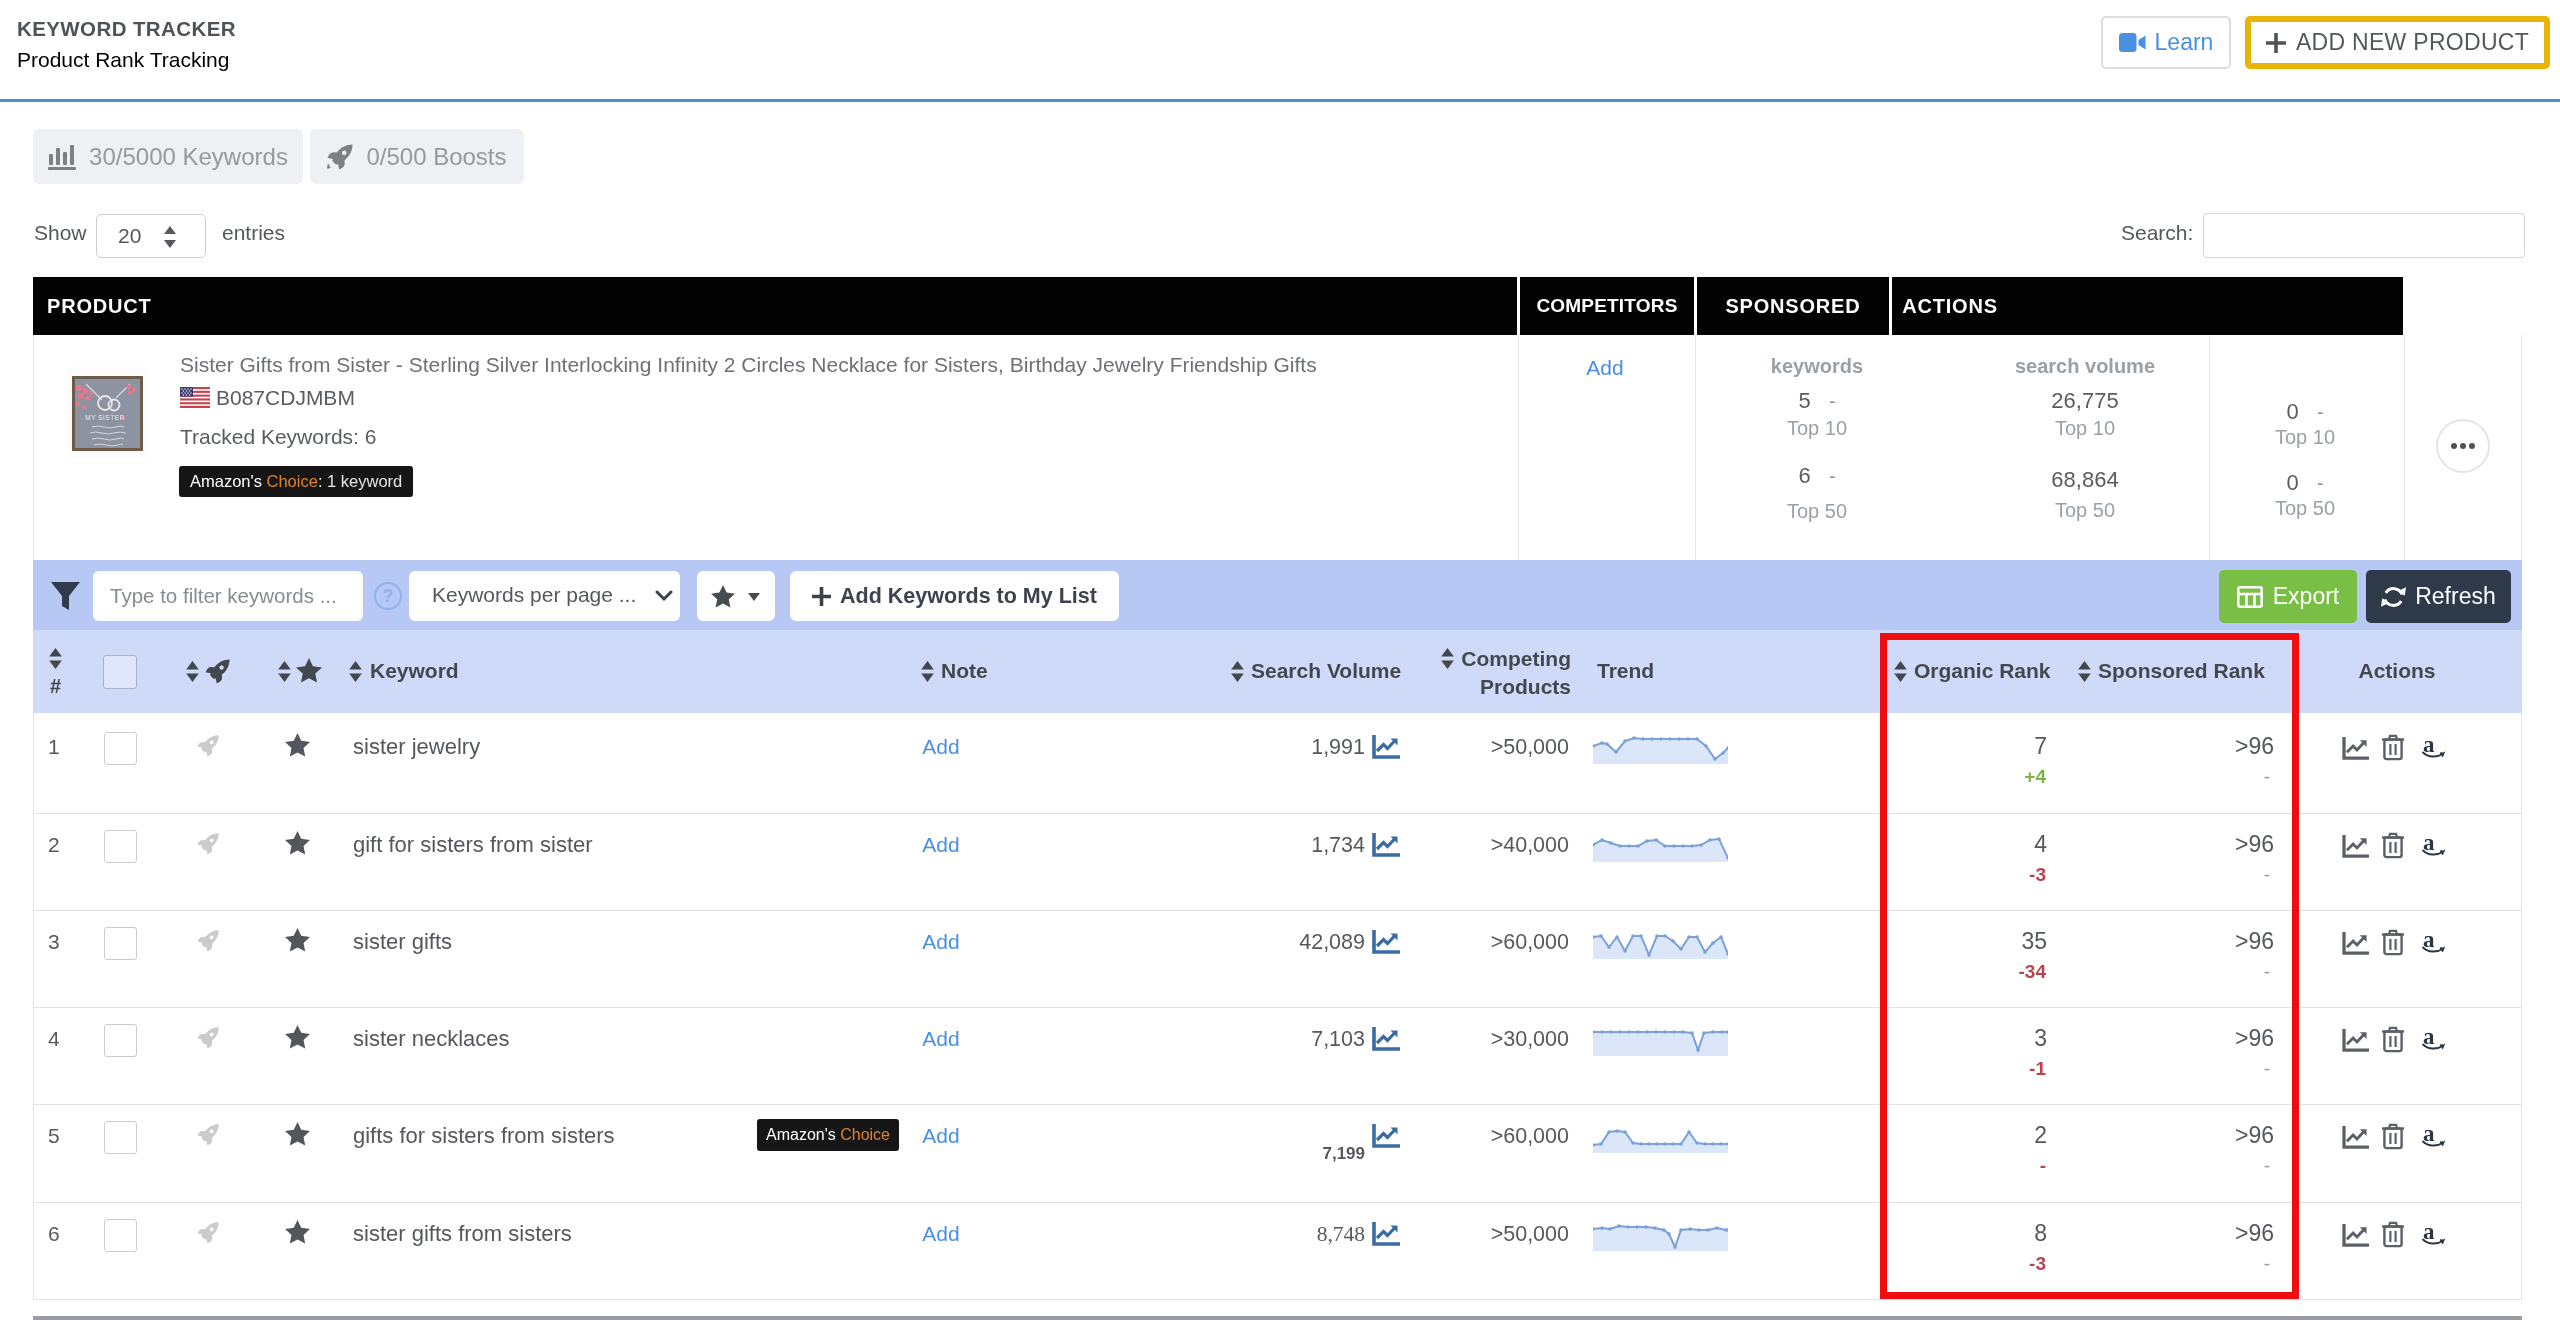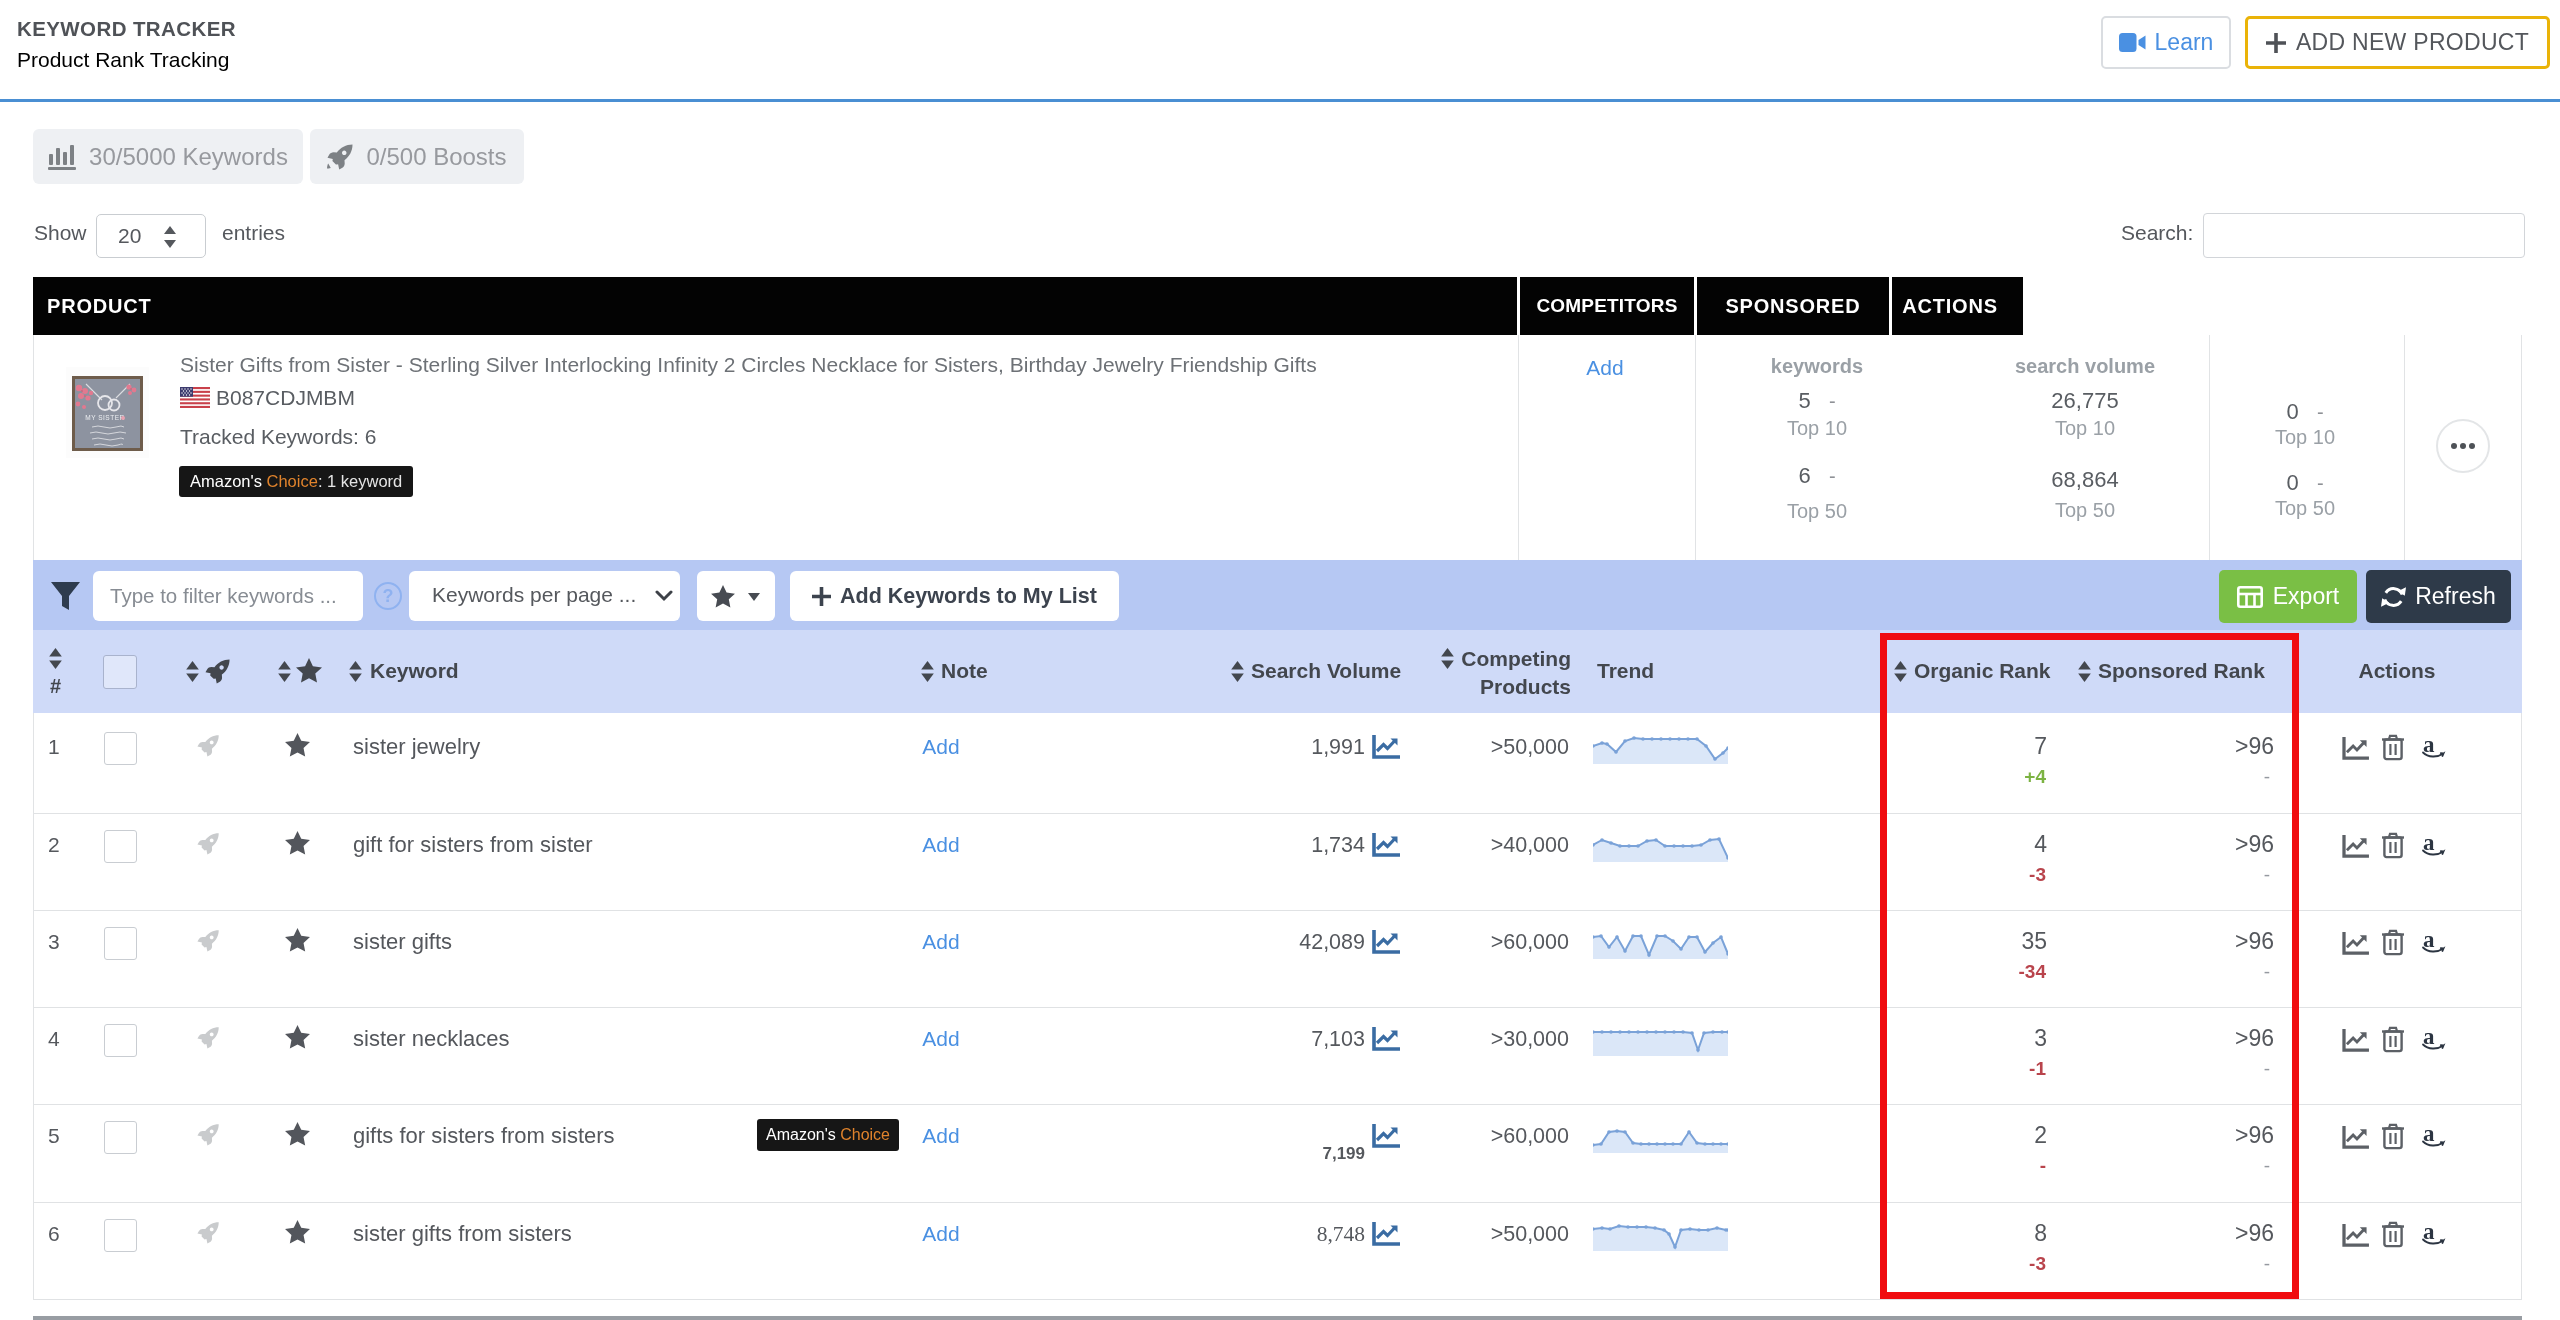--- a/index.html
+++ b/index.html
@@ -17,21 +17,21 @@
 <div class="abs" style="left:0;top:0;width:2560px;height:102px;background:#fff;border-bottom:3px solid #4a8fd3;"></div>
 <div class="abs" style="left:17px;top:17px;font-size:20.5px;font-weight:bold;color:#4f5257;letter-spacing:.4px;">KEYWORD TRACKER</div>
 <div class="abs" style="left:17px;top:48px;font-size:21px;color:#000000;">Product Rank Tracking</div>
 <div class="abs" style="left:2101px;top:16px;width:130px;height:53px;border:2px solid #dadde1;border-radius:5px;display:flex;align-items:center;justify-content:center;gap:9px;">
   <svg width="27" height="19" viewBox="0 0 27 19">
       <rect x="0" y="0" width="17.5" height="19" rx="3.5" fill="#4a90e2"></rect>
       <path d="M19.5 7 L26.5 2.5 L26.5 16.5 L19.5 12 Z" fill="#4a90e2"></path>
     </svg>
   <span style="font-size:23px;color:#4a90e2;">Learn</span>
 </div>
-<div class="abs" style="left:2245px;top:16px;width:305px;height:53px;border:3px solid #eab308;border-radius:5px;display:flex;align-items:center;justify-content:center;gap:10px;">
+<div class="abs" style="left:2245px;top:16px;width:305px;height:53px;border:6px solid #eab308;border-radius:5px;display:flex;align-items:center;justify-content:center;gap:10px;">
   <svg width="20" height="20" viewBox="0 0 20 20">
       <path d="M8.2 0 h3.6 v8.2 H20 v3.6 h-8.2 V20 H8.2 v-8.2 H0 V8.2 h8.2 Z" fill="#4f5257"></path>
     </svg>
   <span style="font-size:23px;color:#54575c;letter-spacing:.3px;">ADD NEW PRODUCT</span>
 </div>
 
 <div class="abs" style="left:33px;top:129px;width:270px;height:55px;background:#eef0f3;border-radius:6px;display:flex;align-items:center;justify-content:center;gap:13px;">
   <svg width="28" height="26" viewBox="0 0 28 26" fill="#7d8185">
       <rect x="1" y="10" width="4" height="11" rx="1"></rect>
       <rect x="8" y="4" width="4" height="17" rx="1"></rect>
@@ -56,21 +56,21 @@
   <span class="abs" style="left:21px;top:9px;font-size:21px;color:#55585d;">20</span>
   <svg class="abs" style="left:66px;top:11px;" width="14" height="22" viewBox="0 0 14 22" fill="#55585d">
       <path d="M7 0 L13 8 H1 Z"></path>
       <path d="M7 22 L1 14 H13 Z"></path>
     </svg>
 </div>
 <div class="abs" style="left:222px;top:221px;font-size:21px;color:#55585d;">entries</div>
 <div class="abs" style="left:2121px;top:221px;font-size:21px;color:#55585d;">Search:</div>
 <div class="abs" style="left:2203px;top:213px;width:322px;height:45px;border:1px solid #d2d5d9;border-radius:4px;background:#fff;"></div>
 
-<div class="abs" style="left:33px;top:277px;width:1990px;height:58px;background:#030303;display:flex;color:#fff;font-size:20px;font-weight:bold;letter-spacing:.8px;">
+<div class="abs" style="left:33px;top:277px;width:2370px;height:58px;background:#030303;display:flex;color:#fff;font-size:20px;font-weight:bold;letter-spacing:.8px;">
   <div style="width:1484px;display:flex;align-items:center;padding-left:14px;">PRODUCT</div>
   <div style="width:177px;display:flex;align-items:center;justify-content:center;border-left:3px solid #fff;font-size:19px;letter-spacing:.2px;">COMPETITORS</div>
   <div style="width:195px;display:flex;align-items:center;justify-content:center;border-left:3px solid #fff;">SPONSORED</div>
   <div style="width:119px;display:flex;align-items:center;justify-content:center;border-left:3px solid #fff;">ACTIONS</div>
 </div>
 
 <div class="abs" style="left:33px;top:335px;width:2489px;height:225px;background:#fff;border-left:1px solid #e1e3e5;border-right:1px solid #e1e3e5;">
   <div class="abs" style="left:1484px;top:0;width:1px;height:225px;background:#e1e3e5;"></div>
   <div class="abs" style="left:1661px;top:0;width:1px;height:225px;background:#e1e3e5;"></div>
   <div class="abs" style="left:2175px;top:0;width:1px;height:225px;background:#e1e3e5;"></div>

